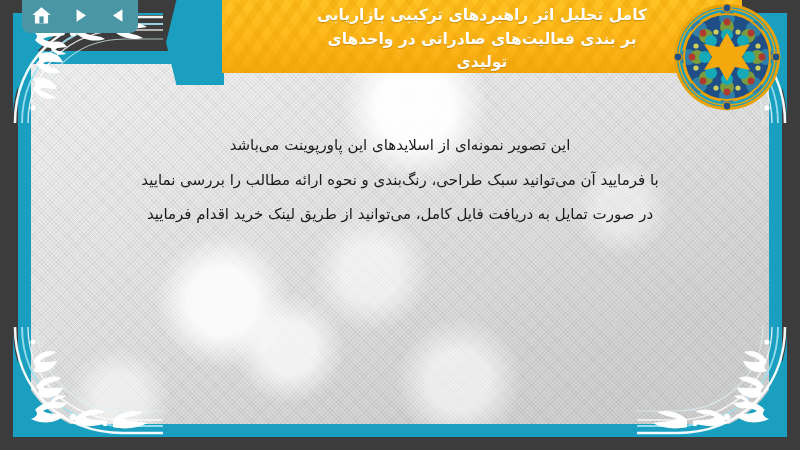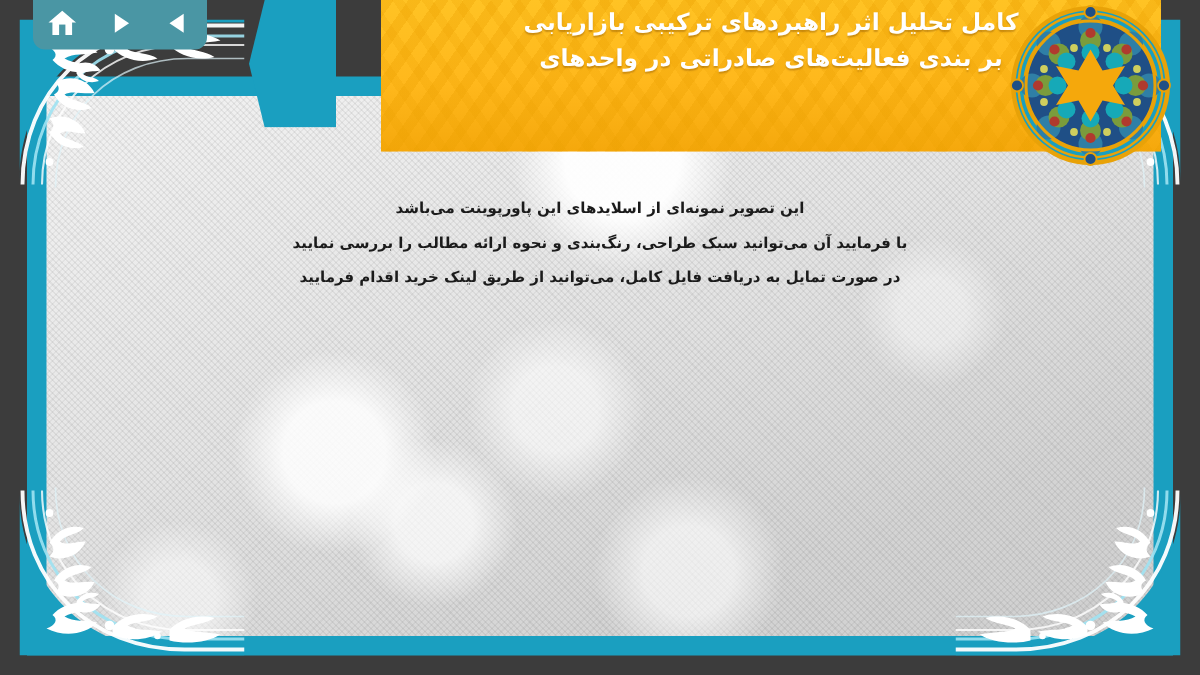--- a/index.html
+++ b/index.html
@@ -92,23 +92,22 @@
   .c-tr { right: 13px; top: 13px;    transform: scaleX(-1); }
   .c-bl { left: 13px;  bottom: 13px; transform: scaleY(-1); }
   .c-br { right: 13px; bottom: 13px; transform: scale(-1,-1); }
 
   
   .banner {
     position: absolute;
     left: 222px;
     top: 0;
     width: 520px;
-    height: 101px;
+    height: 73px;
     z-index: 30;
-    margin-left: 32px;
   }
   .banner-gold {
     position: absolute;
     inset: 0;
     background:
       repeating-linear-gradient(125deg,
         rgba(235,160,0,.32) 0 7px,
         rgba(255,255,255,0) 7px 15px),
       repeating-linear-gradient(55deg,
         rgba(235,160,0,.22) 0 6px,
@@ -154,22 +153,22 @@
   
   .body-text {
     position: absolute;
     left: 40px;
     right: 40px;
     top: 128px;
     z-index: 20;
     direction: rtl;
     text-align: center;
     color: #1b1b1b;
-    font-size: 10px;
-    font-weight: 700;
+    font-size: 15px;
+    font-weight: 400;
     line-height: 2.3;
   }
   .body-text p { margin: 0; }
 </style>
 </head>
 <body>
 
 <div id="slide">
 
   <div class="backdrop"></div>
@@ -271,20 +270,21 @@
     <p>با فرمایید آن می‌توانید سبک طراحی، رنگ‌بندی و نحوه ارائه مطالب را بررسی نمایید</p>
     <p>در صورت تمایل به دریافت فایل کامل، می‌توانید از طریق لینک خرید اقدام فرمایید</p>
   </div>
 
   <div class="banner-tip" style="left:166px;"></div>
   <div class="banner">
     <div class="banner-gold"></div>
     <div class="title">
       <div>کامل تحلیل اثر راهبردهای ترکیبی بازاریابی</div>
       <div>بر بندی فعالیت‌های صادراتی در واحدهای</div>
+      <div>تولیدی</div>
     </div>
   </div>
 
   <div class="medallion">
     <svg viewBox="0 0 110 110" xmlns="http://www.w3.org/2000/svg">
       <circle cx="55" cy="55" r="53" fill="#e8a208"></circle>
       <circle cx="55" cy="55" r="50" fill="#1a9fc0"></circle>
       <circle cx="55" cy="55" r="45" fill="#e8a208"></circle>
       <circle cx="55" cy="55" r="43" fill="#1f4f86"></circle>
       <g>

